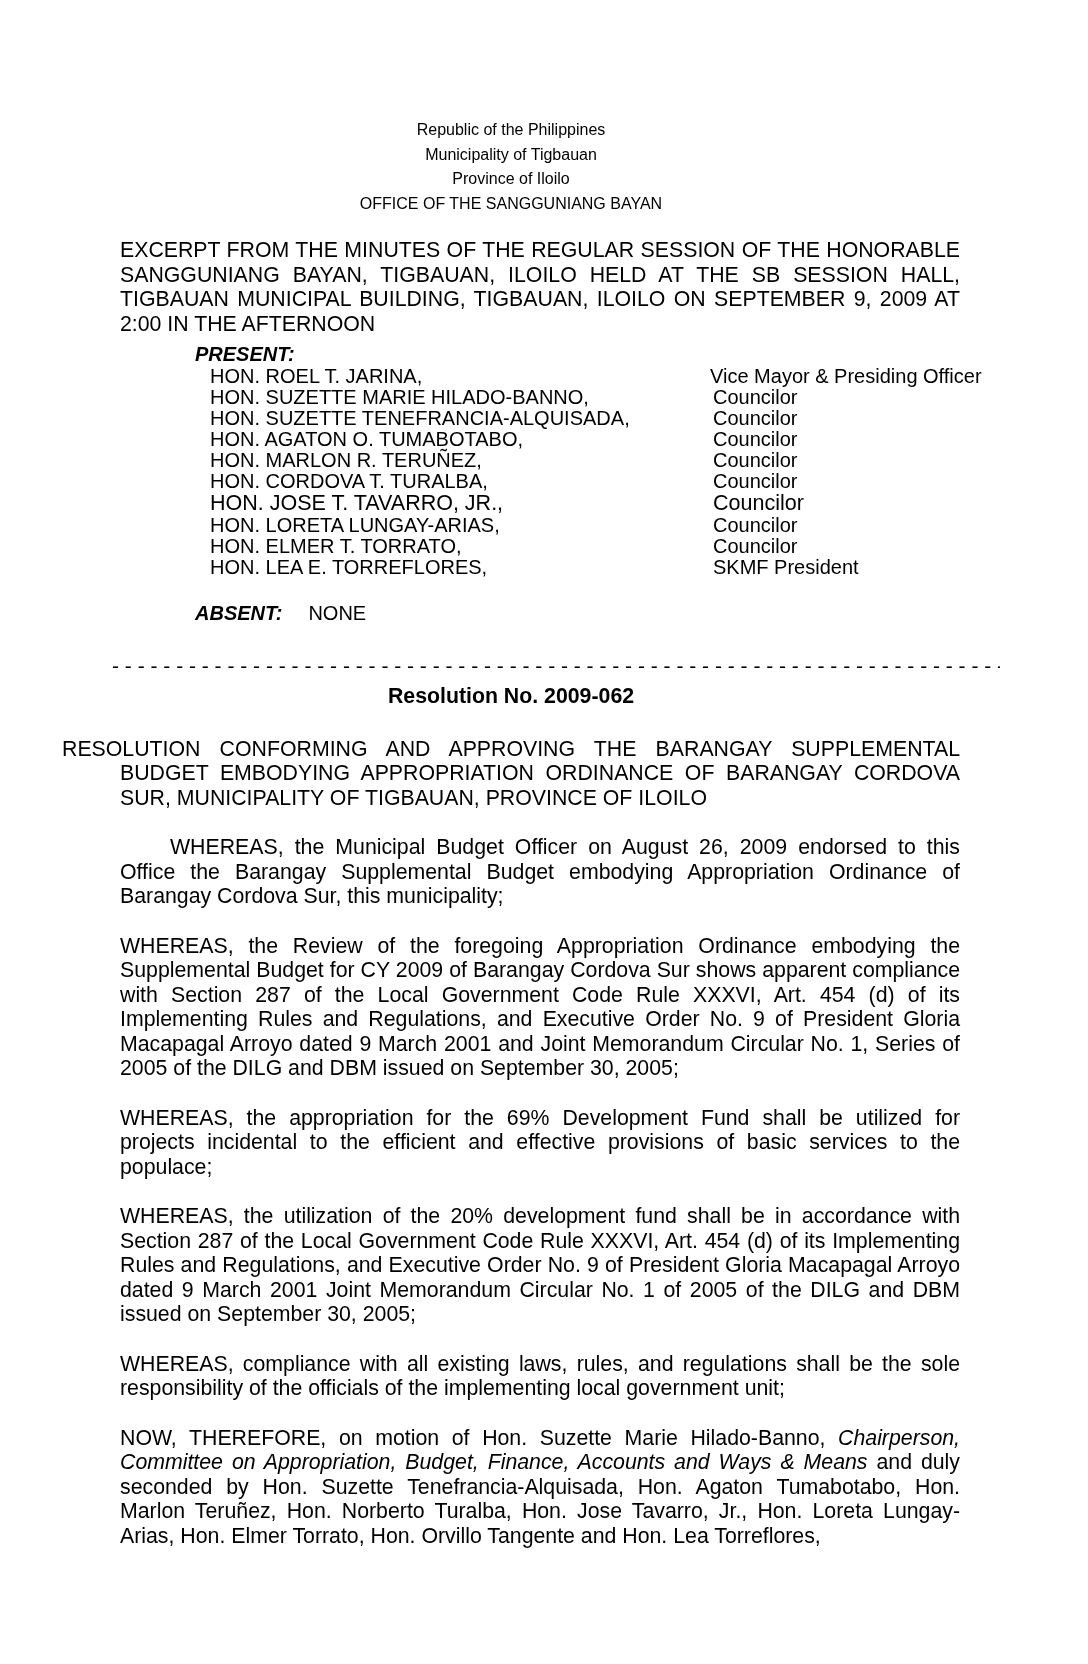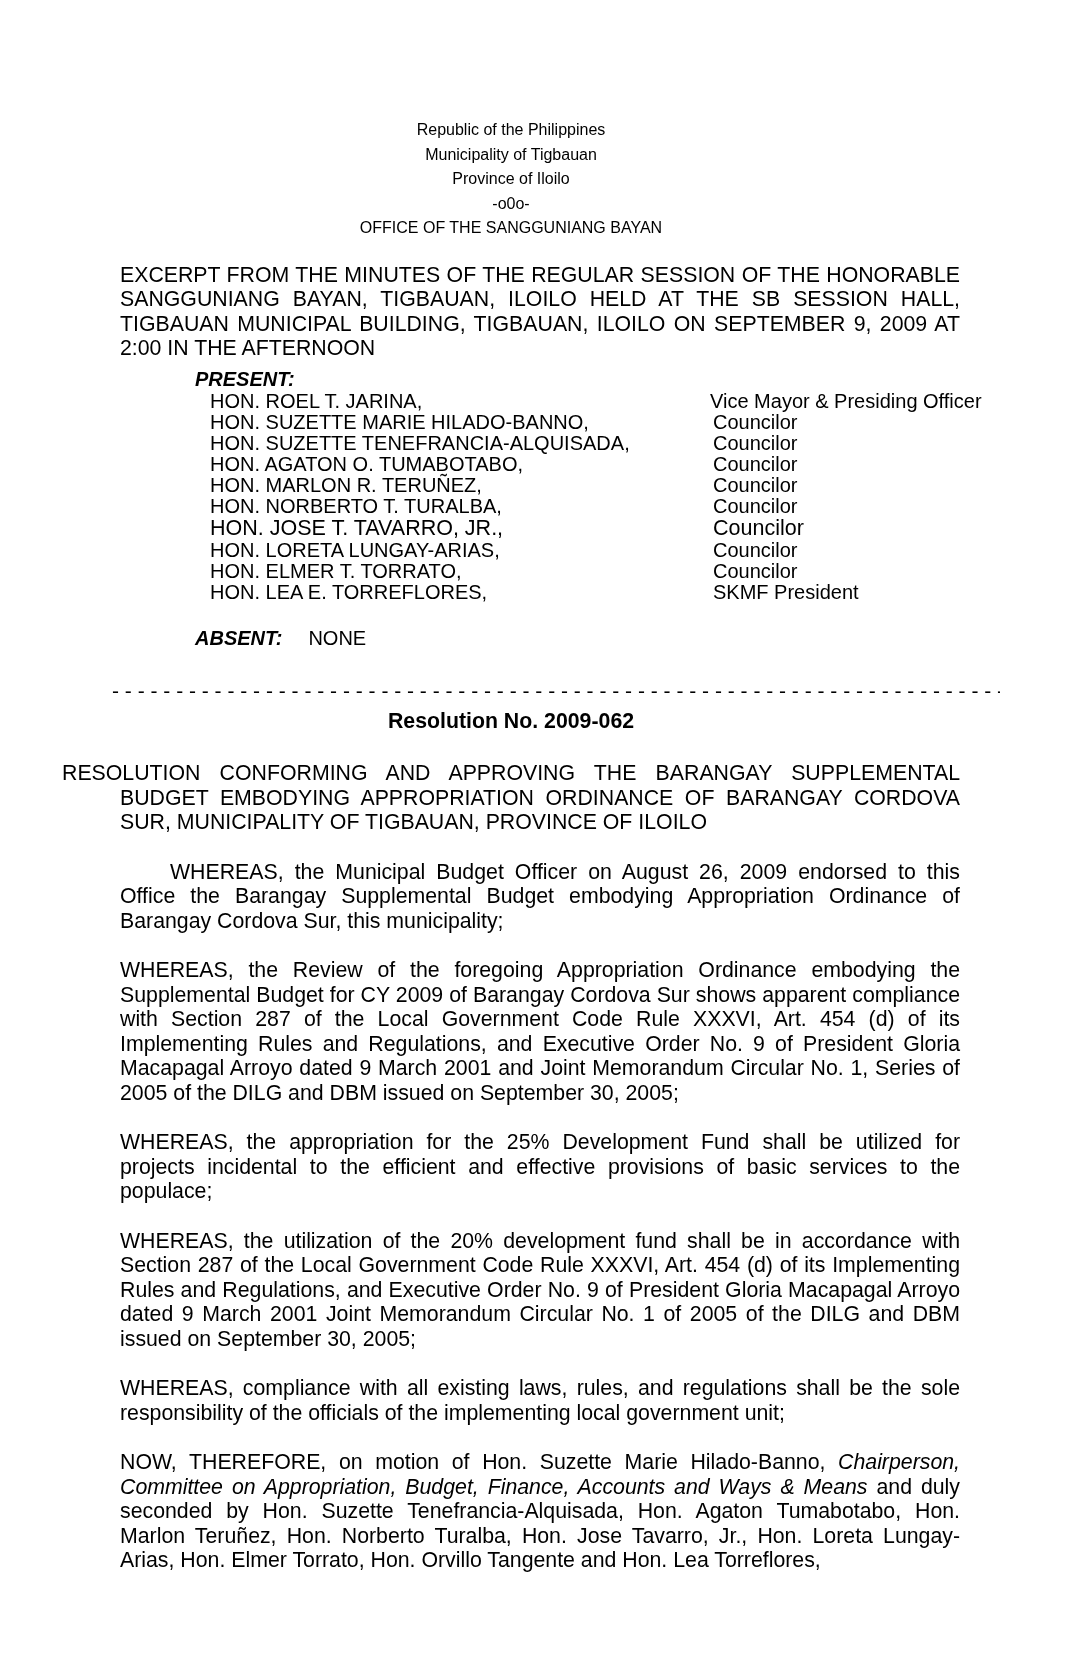--- a/index.html
+++ b/index.html
@@ -84,53 +84,52 @@
 </style>
 </head>
 <body>
 
 <div class="page">
 
   <div>
     <div class="header-line">Republic of the Philippines</div>
     <div class="header-line">Municipality of Tigbauan</div>
     <div class="header-line">Province of Iloilo</div>
-    <div class="header-line">-o0o-</div>
     <div class="header-line">OFFICE OF THE SANGGUNIANG BAYAN</div>
   </div>
 
   <p class="excerpt">EXCERPT FROM THE MINUTES OF THE REGULAR SESSION OF THE HONORABLE SANGGUNIANG BAYAN, TIGBAUAN, ILOILO HELD AT THE SB SESSION HALL, TIGBAUAN MUNICIPAL BUILDING, TIGBAUAN, ILOILO ON SEPTEMBER 9, 2009 AT 2:00 IN THE AFTERNOON</p>
 
   <div class="present-label">PRESENT:</div>
 
   <div class="attendees">
       <div class="attendee"><span>HON. ROEL T. JARINA,</span><span class="role">Vice Mayor &amp; Presiding Officer</span></div>
       <div class="attendee"><span>HON. SUZETTE MARIE HILADO-BANNO,</span><span class="role">Councilor</span></div>
       <div class="attendee"><span>HON. SUZETTE TENEFRANCIA-ALQUISADA,</span><span class="role">Councilor</span></div>
       <div class="attendee"><span>HON. AGATON O. TUMABOTABO,</span><span class="role">Councilor</span></div>
       <div class="attendee"><span>HON. MARLON R. TERUÑEZ,</span><span class="role">Councilor</span></div>
-      <div class="attendee"><span>HON. NORBERTO T. TURALBA,</span><span class="role">Councilor</span></div>
+      <div class="attendee"><span>HON. CORDOVA T. TURALBA,</span><span class="role">Councilor</span></div>
       <div class="attendee"><span>HON. JOSE T. TAVARRO, JR.,</span><span class="role">Councilor</span></div>
       <div class="attendee"><span>HON. LORETA LUNGAY-ARIAS,</span><span class="role">Councilor</span></div>
       <div class="attendee"><span>HON. ELMER T. TORRATO,</span><span class="role">Councilor</span></div>
       <div class="attendee"><span>HON. LEA E. TORREFLORES,</span><span class="role">SKMF President</span></div>
     </div>
 
   <div class="absent-row">
     <span class="absent-label">ABSENT:</span><span class="absent-value">NONE</span>
   </div>
 
   <div class="separator-line">- - - - - - - - - - - - - - - - - - - - - - - - - - - - - - - - - - - - - - - - - - - - - - - - - - - - - - - - - - - - - - - - - - - - - -</div>
 
   <div class="res-number">Resolution No. 2009-062</div>
 
   <p class="res-title">RESOLUTION CONFORMING AND APPROVING THE BARANGAY SUPPLEMENTAL BUDGET EMBODYING APPROPRIATION ORDINANCE OF BARANGAY CORDOVA SUR, MUNICIPALITY OF TIGBAUAN, PROVINCE OF ILOILO</p>
 
   <div>
       <p class="body-paragraph first-indent"><span>WHEREAS, the Municipal Budget Officer on August 26, 2009 endorsed to this Office the Barangay Supplemental Budget embodying Appropriation Ordinance of Barangay Cordova Sur, this municipality;</span></p>
       <p class="body-paragraph"><span>WHEREAS, the Review of the foregoing Appropriation Ordinance embodying the Supplemental Budget for CY 2009 of Barangay Cordova Sur shows apparent compliance with Section 287 of the Local Government Code Rule XXXVI, Art. 454 (d) of its Implementing Rules and Regulations, and Executive Order No. 9 of President Gloria Macapagal Arroyo dated 9 March 2001 and Joint Memorandum Circular No. 1, Series of 2005 of the DILG and DBM issued on September 30, 2005;</span></p>
-      <p class="body-paragraph"><span>WHEREAS, the appropriation for the 25% Development Fund shall be utilized for projects incidental to the efficient and effective provisions of basic services to the populace;</span></p>
+      <p class="body-paragraph"><span>WHEREAS, the appropriation for the 69% Development Fund shall be utilized for projects incidental to the efficient and effective provisions of basic services to the populace;</span></p>
       <p class="body-paragraph"><span>WHEREAS, the utilization of the 20% development fund shall be in accordance with Section 287 of the Local Government Code Rule XXXVI, Art. 454 (d) of its Implementing Rules and Regulations, and Executive Order No. 9 of President Gloria Macapagal Arroyo dated 9 March 2001 Joint Memorandum Circular No. 1 of 2005 of the DILG and DBM issued on September 30, 2005;</span></p>
       <p class="body-paragraph"><span>WHEREAS, compliance with all existing laws, rules, and regulations shall be the sole responsibility of the officials of the implementing local government unit;</span></p>
       <p class="body-paragraph"><span>NOW, THEREFORE, on motion of Hon. Suzette Marie Hilado-Banno, </span><span class="italic">Chairperson, Committee on Appropriation, Budget, Finance, Accounts and Ways &amp; Means</span><span> and duly seconded by Hon. Suzette Tenefrancia-Alquisada, Hon. Agaton Tumabotabo, Hon. Marlon Teruñez, Hon. Norberto Turalba, Hon. Jose Tavarro, Jr., Hon. Loreta Lungay-Arias, Hon. Elmer Torrato, Hon. Orvillo Tangente and Hon. Lea Torreflores,</span></p>
     </div>
 
 </div>
 
 </body></html>

